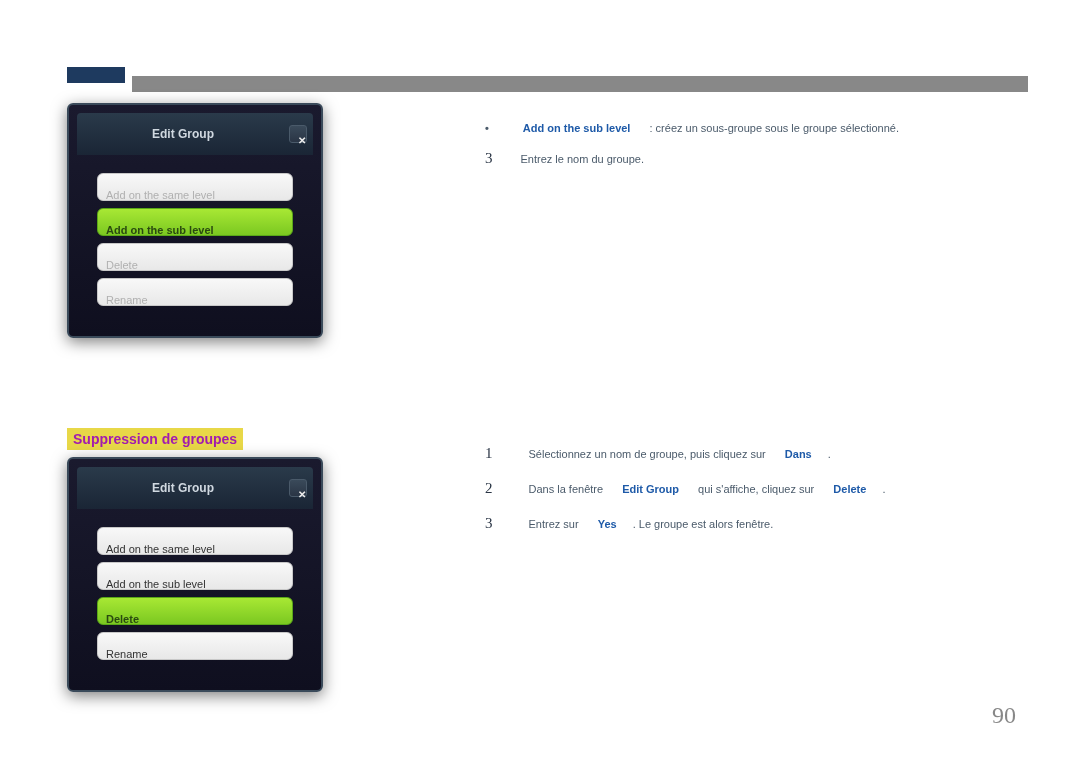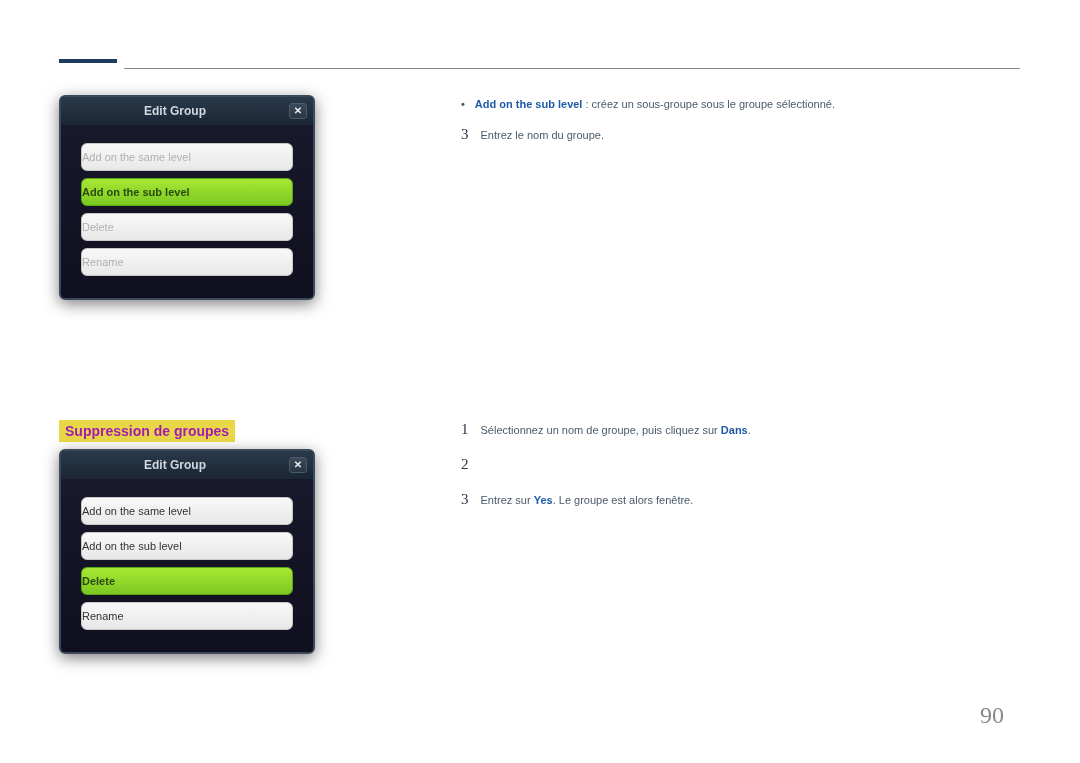--- a/index.html
+++ b/index.html
@@ -1,15 +1,15 @@
 <!DOCTYPE html>
 <html><head>
   <meta charset="utf-8">
   <style>
-    * { box-sizing: border-box; margin: 0; padding: 0; }
+    * { box-sizing: border-box; margin: 0; padding: 8px; }
     body {
       width: 1080px;
       height: 763px;
       background: #ffffff;
       font-family: Arial, sans-serif;
       position: relative;
       overflow: hidden;
     }
     .header-bar {
       position: absolute;
@@ -130,21 +130,21 @@
       font-size: 14px;
       font-weight: bold;
       padding: 3px 6px;
     }
     .step-1b { top: 421px; left: 461px; }
     .step-2b { top: 456px; left: 461px; }
     .step-3c { top: 491px; left: 461px; }
     .page-num {
       position: absolute;
       bottom: 34px;
-      right: 76px;
+      right: 64px;
       font-size: 24px;
       color: #888;
       font-family: Georgia, serif;
     }
   </style>
 </head>
 <body>
 
 <div class="header-bar"></div>
 <div class="hr-line"></div>
@@ -191,20 +191,23 @@
 
 <div class="step-row step-1b">
   <span class="step-num">1</span>
   <span>
     <span>Sélectionnez un nom de groupe, puis cliquez sur </span><span class="blue-bold">Dans</span><span>.</span>
   </span>
 </div>
 
 <div class="step-row step-2b">
   <span class="step-num">2</span>
+  <span>
+    <span>Dans la fenêtre </span><span class="blue-bold">Edit Group</span><span> qui s'affiche, cliquez sur </span><span class="blue-bold">Delete</span><span>.</span>
+  </span>
 </div>
 
 <div class="step-row step-3c">
   <span class="step-num">3</span>
   <span>
     <span>Entrez sur </span><span class="blue-bold">Yes</span><span>. Le groupe est alors fenêtre.</span>
   </span>
 </div>
 
 <div class="page-num">90</div>

